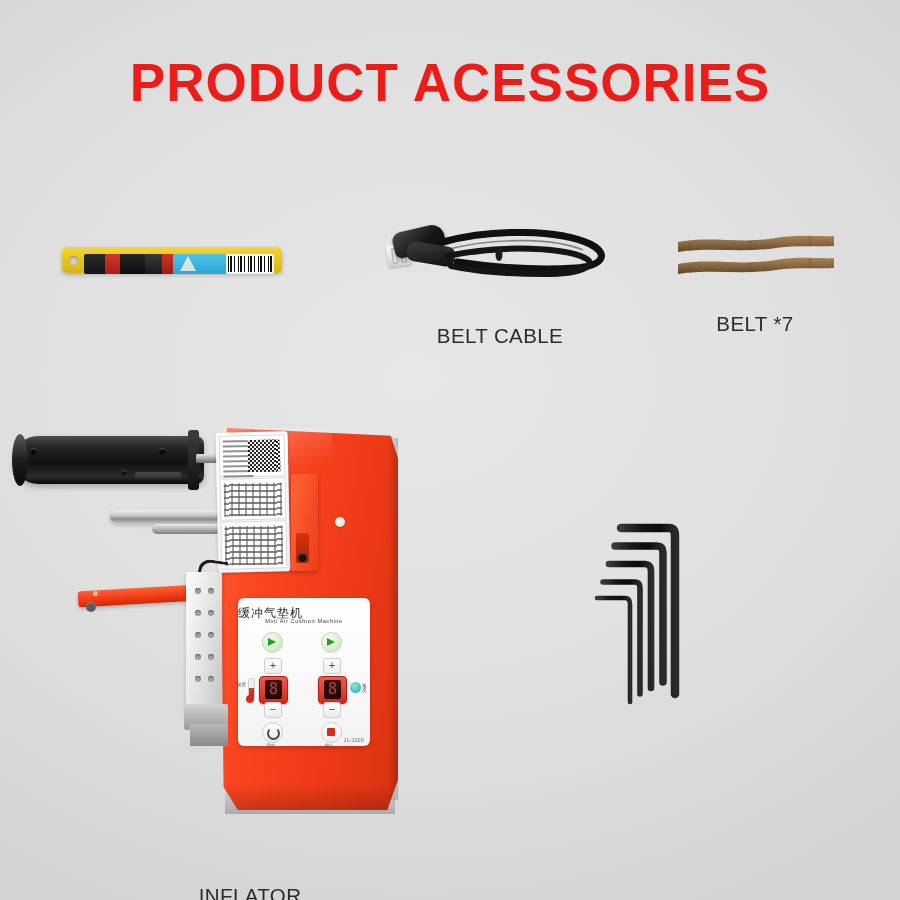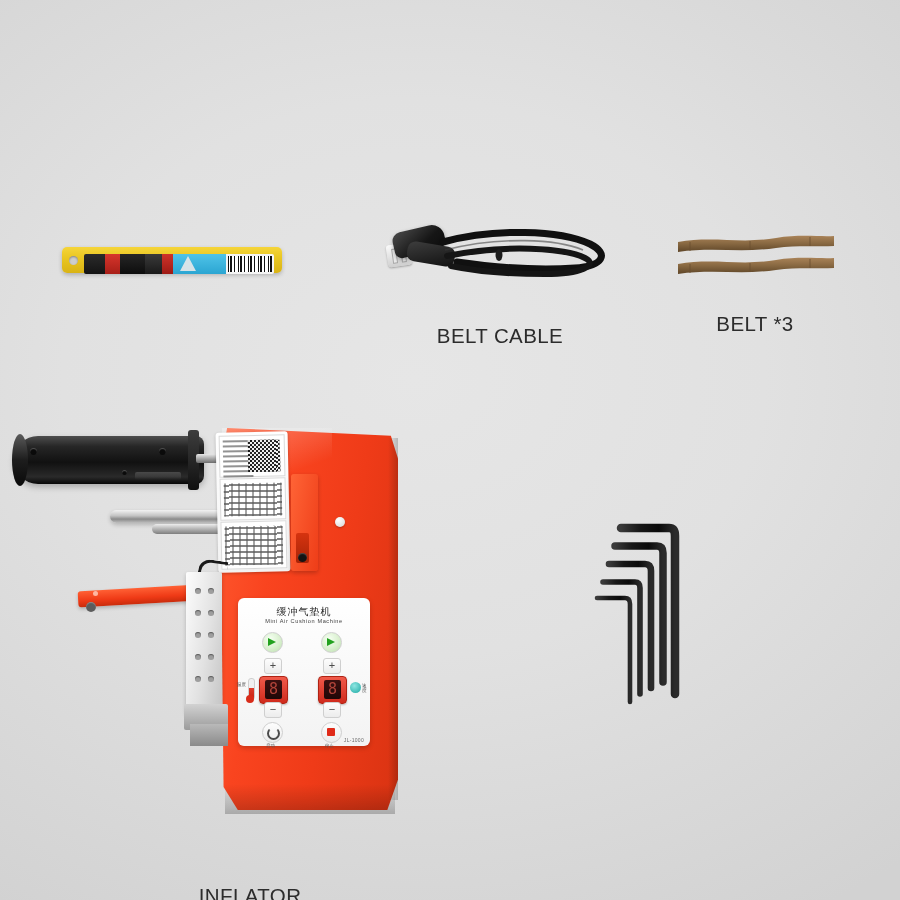--- a/index.html
+++ b/index.html
@@ -252,22 +252,22 @@
     border-radius:12px 0 0 0;transform:rotate(8deg);
   }
 
   
   .panel{
     position:absolute;left:238px;top:186px;width:132px;height:148px;
     background:linear-gradient(180deg,#ffffff,#f3f3f3);
     border-radius:6px;
     box-shadow:0 2px 5px rgba(0,0,0,.2);
   }
-  .panel-cn{position:absolute;left:0;right:0;top:7px;text-align:center;
-    font-size:10px;color:#262626;letter-spacing:1px;font-family:"DejaVu Sans",sans-serif;}
+  .panel-cn{position:absolute;left:0;right:0;top:7px;text-align:left;
+    font-size:12px;color:#262626;letter-spacing:1px;font-family:"DejaVu Sans",sans-serif;}
   .panel-en{position:absolute;left:0;right:0;top:20px;text-align:center;
     font-size:5.6px;color:#3f3f3f;letter-spacing:.6px;}
   .gbtn{
     position:absolute;width:19px;height:19px;border-radius:50%;
     background:radial-gradient(circle at 38% 32%,#f6fff2,#d9f0cf 55%,#bcdfae);
     border:1px solid #cfcfcf;
   }
   .gbtn:after{
     content:"";position:absolute;left:5px;top:5px;width:0;height:0;
     border-left:8px solid #23a11f;border-top:4.5px solid transparent;border-bottom:4.5px solid transparent;
@@ -320,20 +320,21 @@
     background:#e02a18;border-radius:1px;}
   .mini-lbl{position:absolute;font-size:4.4px;color:#555;}
   .ml1{left:28px;top:145px;} .ml2{left:87px;top:145px;}
   .model{position:absolute;right:6px;bottom:3px;font-size:5px;color:#6a6a6a;letter-spacing:.3px;}
 </style>
 </head>
 <body>
 
 <div id="stage">
 
+  <div id="title">PRODUCT ACESSORIES</div>
 
   <div id="blades">
     <div class="blade-case">
       <div class="blade-hole"></div>
       <div class="blade-label">
         <div class="bl a"></div>
           <div class="bl b"></div>
           <div class="bl c"></div>
         <div class="bl d"></div>
           <div class="bl e"></div>
@@ -367,21 +368,21 @@
           <stop offset="45%" stop-color="#8a6a43"></stop>
           <stop offset="100%" stop-color="#5f4628"></stop>
         </linearGradient>
       </defs>
       <path d="M6 14 C40 8, 70 16, 104 10 C128 6, 148 9, 162 8 L162 18 C146 19, 126 17, 104 20 C70 25, 40 19, 6 24 Z" fill="url(#beltg)"></path>
       <path d="M6 36 C40 30, 70 38, 104 32 C128 28, 148 31, 162 30 L162 40 C146 41, 126 39, 104 42 C70 47, 40 41, 6 46 Z" fill="url(#beltg)"></path>
       <path d="M18 14 L18 23 M78 13 L78 22 M138 9 L138 18" stroke="#6b4f30" stroke-width="1.2" opacity=".7"></path>
       <path d="M18 36 L18 45 M78 35 L78 44 M138 31 L138 40" stroke="#6b4f30" stroke-width="1.2" opacity=".7"></path>
     </svg>
   </div>
-  <div class="caption" style="left:650px;top:312px;width:210px;">BELT *3</div>
+  <div class="caption" style="left:650px;top:312px;width:210px;">BELT *7</div>
 
   <div id="hexkeys">
     <svg width="115" height="215" viewBox="0 0 115 215">
       <defs>
         <linearGradient id="hk" x1="0" y1="0" x2="1" y2="0">
           <stop offset="0%" stop-color="#3a3a3a"></stop>
           <stop offset="35%" stop-color="#171717"></stop>
           <stop offset="70%" stop-color="#0a0a0a"></stop>
           <stop offset="100%" stop-color="#2b2b2b"></stop>
         </linearGradient>

